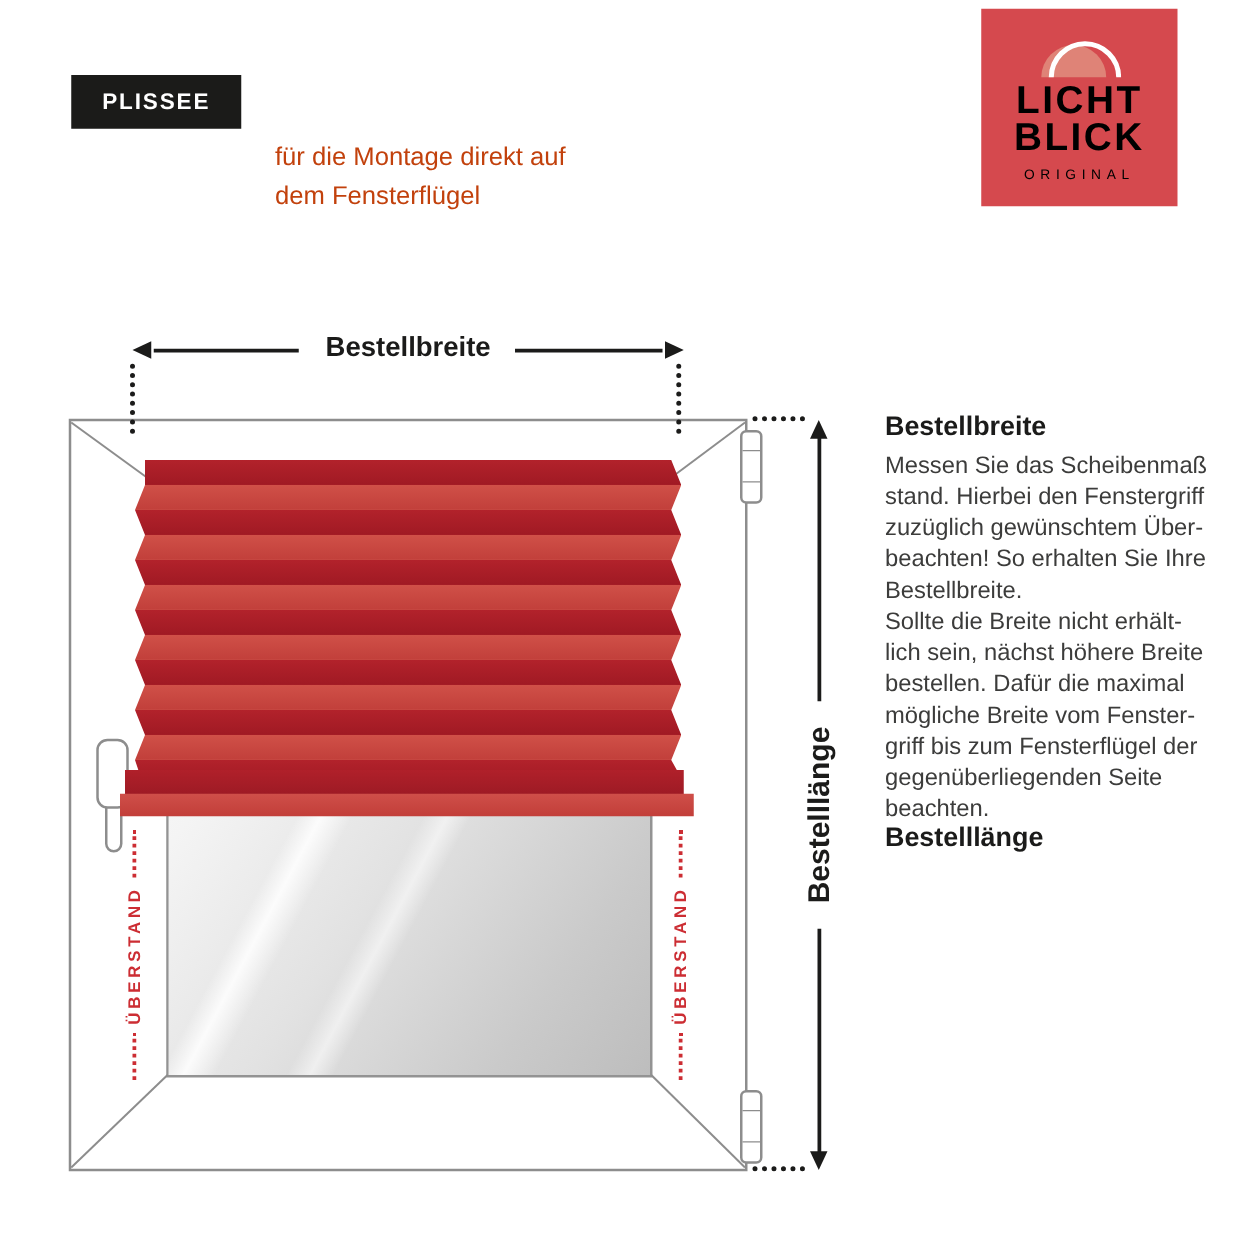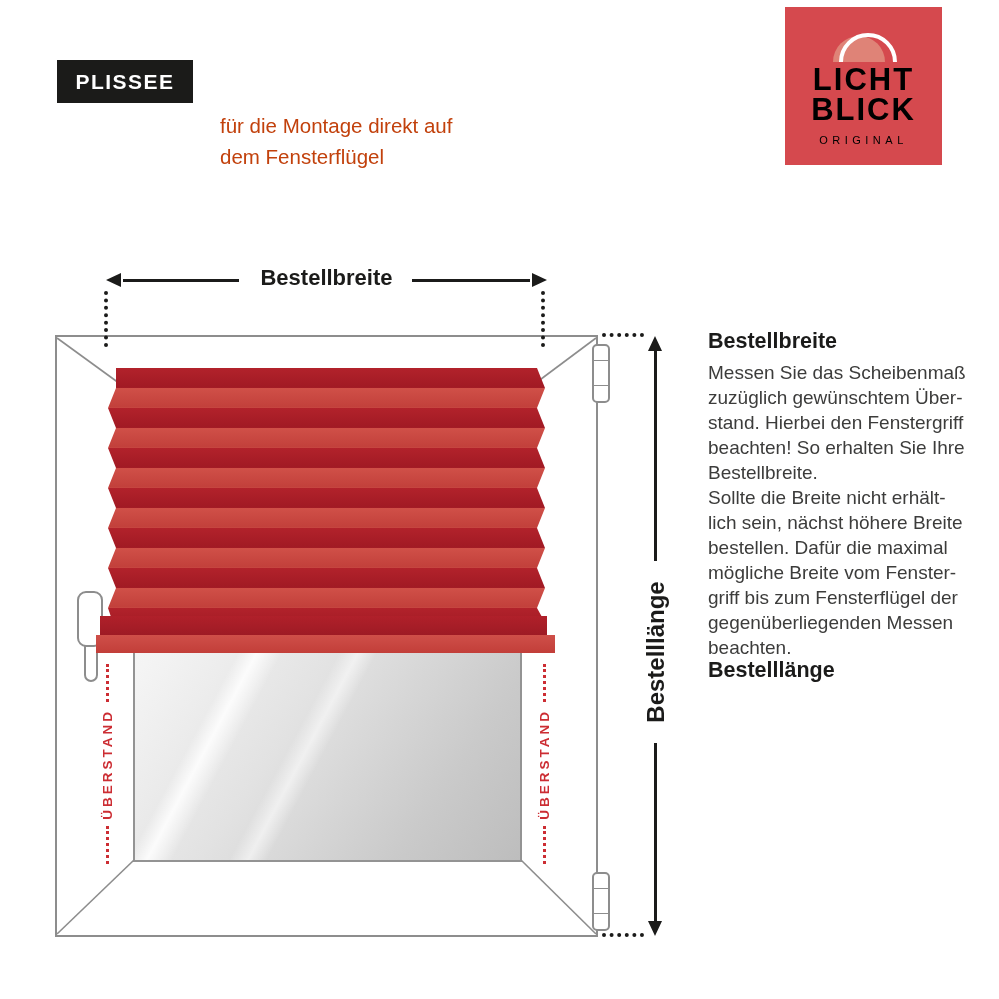--- a/index.html
+++ b/index.html
@@ -6,21 +6,21 @@
   .page{
     position:relative;width:999px;height:999px;background:#fff;overflow:hidden;
     font-family:"Liberation Sans",sans-serif;color:#1b1b1a;
   }
   .abs{position:absolute;}
 
   
   .badge{
     left:57px;top:60px;width:136px;height:43px;background:#1b1b19;color:#fff;
     display:flex;align-items:center;justify-content:center;
-    font-size:21px;font-weight:700;letter-spacing:1.5px;
+    font-size:18px;font-weight:700;letter-spacing:1.5px;
   }
   .title{left:220px;top:67px;font-size:25px;font-weight:600;letter-spacing:2.2px;color:#272726;}
   .subtitle{left:220px;top:110px;font-size:20.5px;line-height:31px;color:#c2410c;}
 
   
   .logo{left:785px;top:7px;width:157px;height:158px;background:#d5494e;text-align:center;color:#000000;}
   .logo svg{display:block;margin:19px auto 3px;}
   .logo .word{font-size:31px;font-weight:700;letter-spacing:2px;line-height:30px;}
   .logo .orig{font-size:11px;letter-spacing:4.5px;margin-top:9px;font-weight:400;}
 
@@ -159,27 +159,27 @@
   </div>
   <div class="abs overhang overhang-right">
     <div class="dots"></div>
     <div class="olabel">ÜBERSTAND</div>
     <div class="dots"></div>
   </div>
 
   <div class="abs info-h info-h1">Bestellbreite</div>
   <div class="abs info-p info-p1">
       <div>Messen Sie das Scheibenmaß</div>
+      <div>stand. Hierbei den Fenstergriff</div>
       <div>zuzüglich gewünschtem Über-</div>
-      <div>stand. Hierbei den Fenstergriff</div>
       <div>beachten! So erhalten Sie Ihre</div>
       <div>Bestellbreite.</div>
       <div>Sollte die Breite nicht erhält-</div>
       <div>lich sein, nächst höhere Breite</div>
       <div>bestellen. Dafür die maximal</div>
       <div>mögliche Breite vom Fenster-</div>
       <div>griff bis zum Fensterflügel der</div>
-      <div>gegenüberliegenden Messen</div>
+      <div>gegenüberliegenden Seite</div>
       <div>beachten.</div>
     </div>
   <div class="abs info-h info-h2">Bestelllänge</div>
 
 </div>
 
 </body></html>

